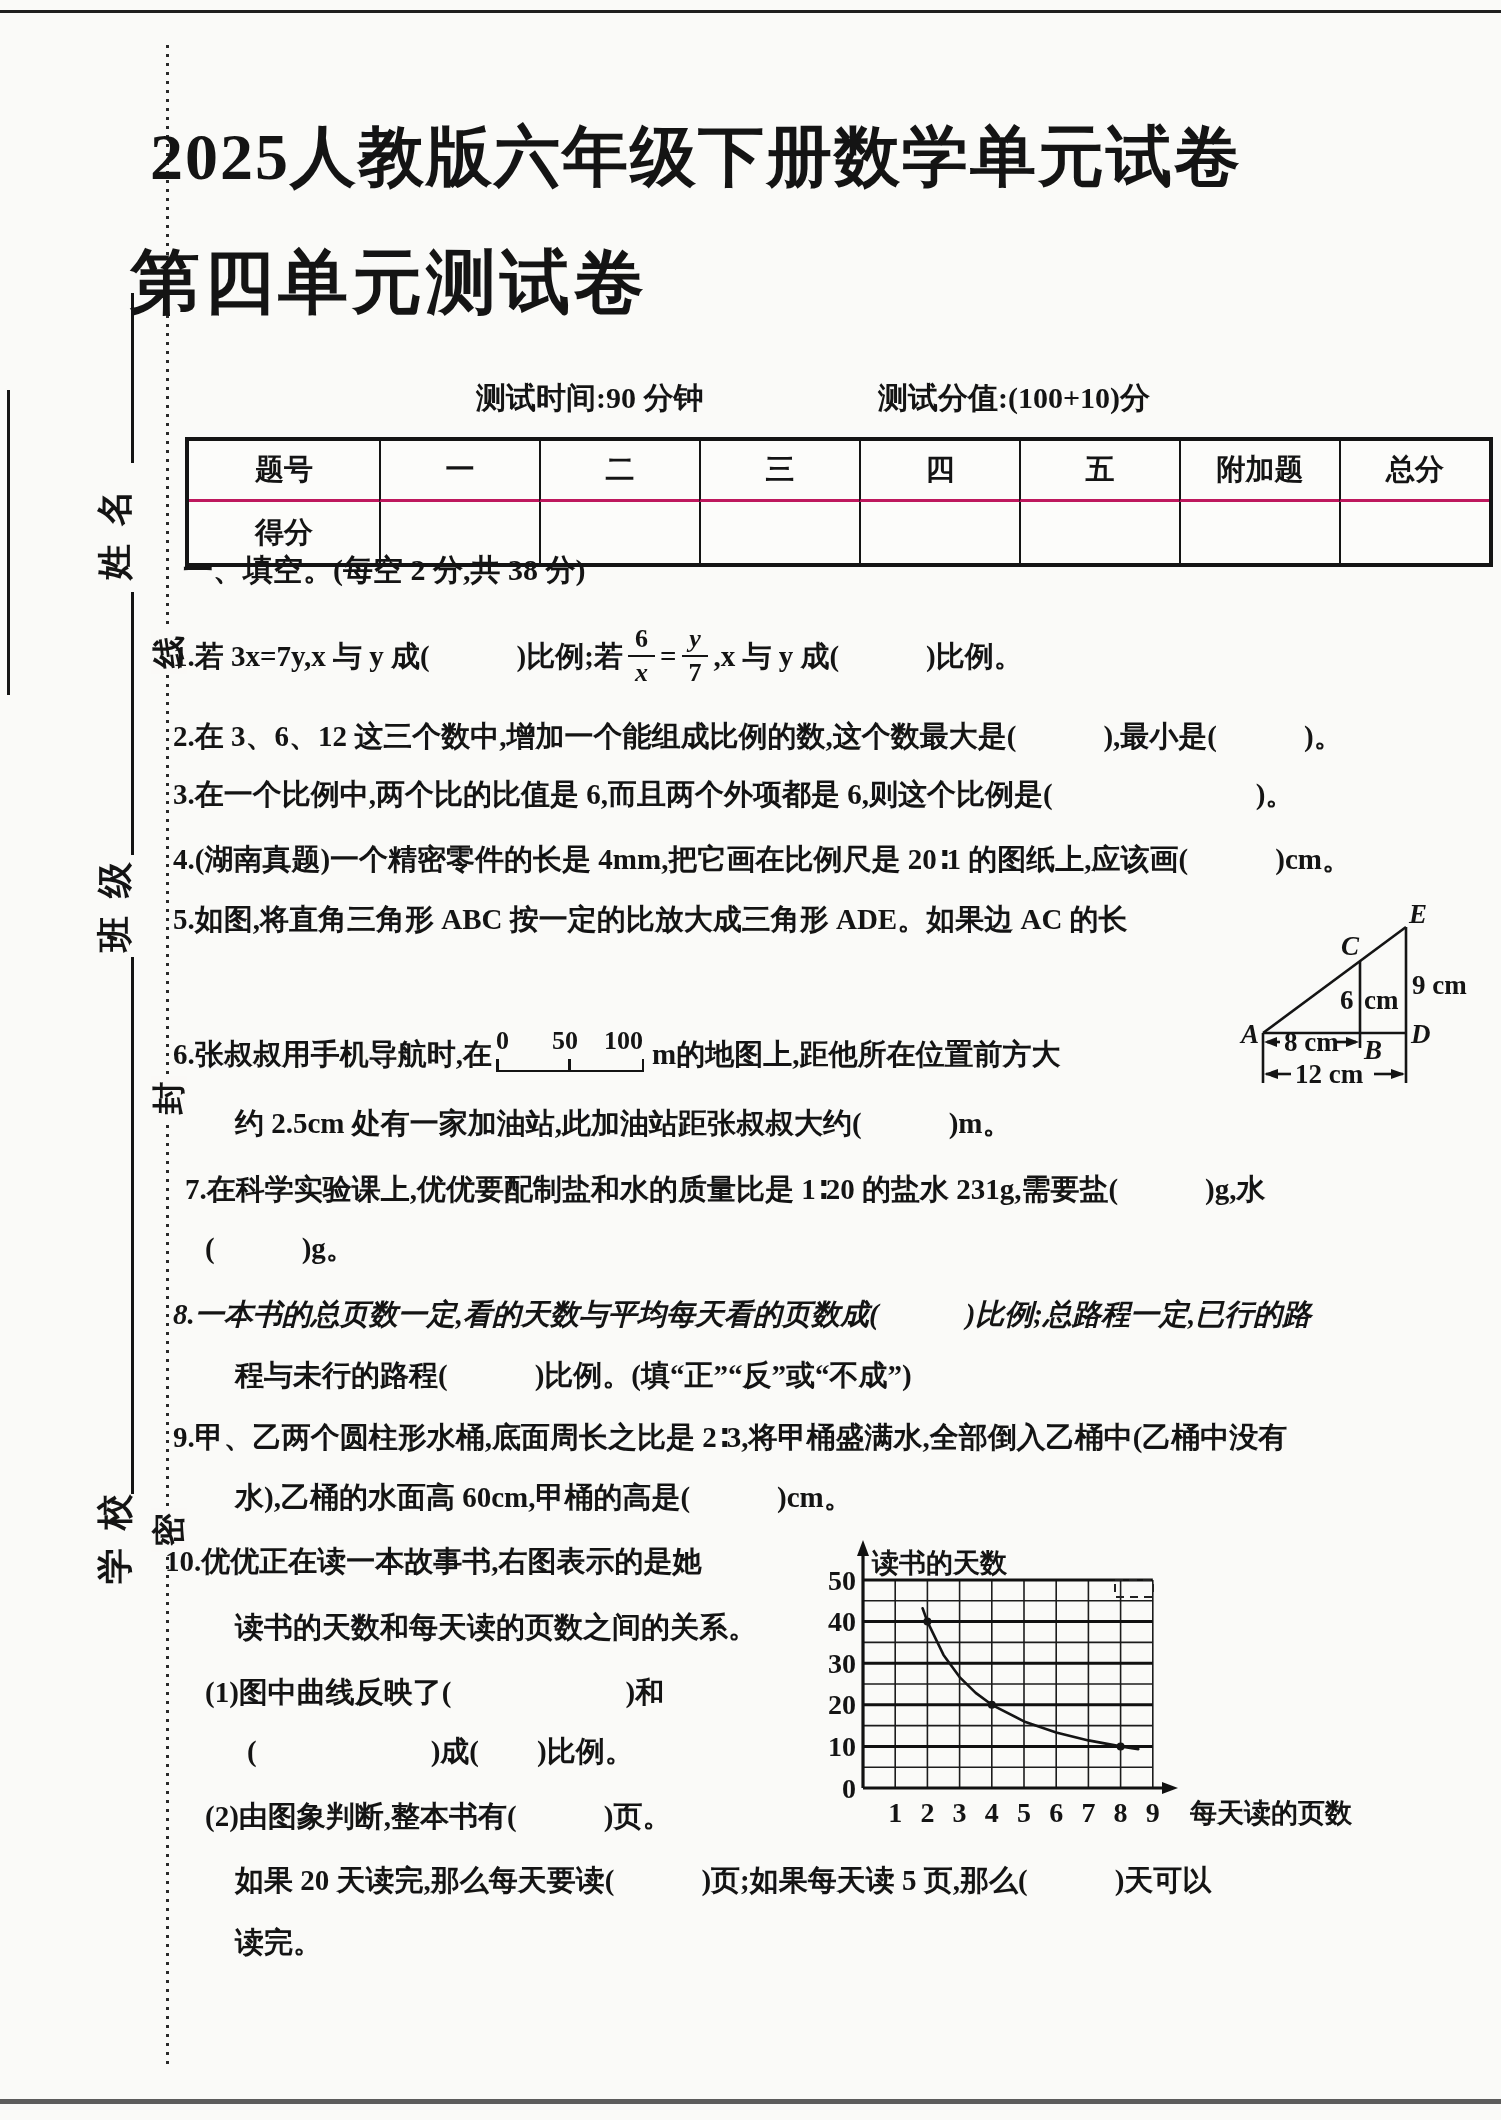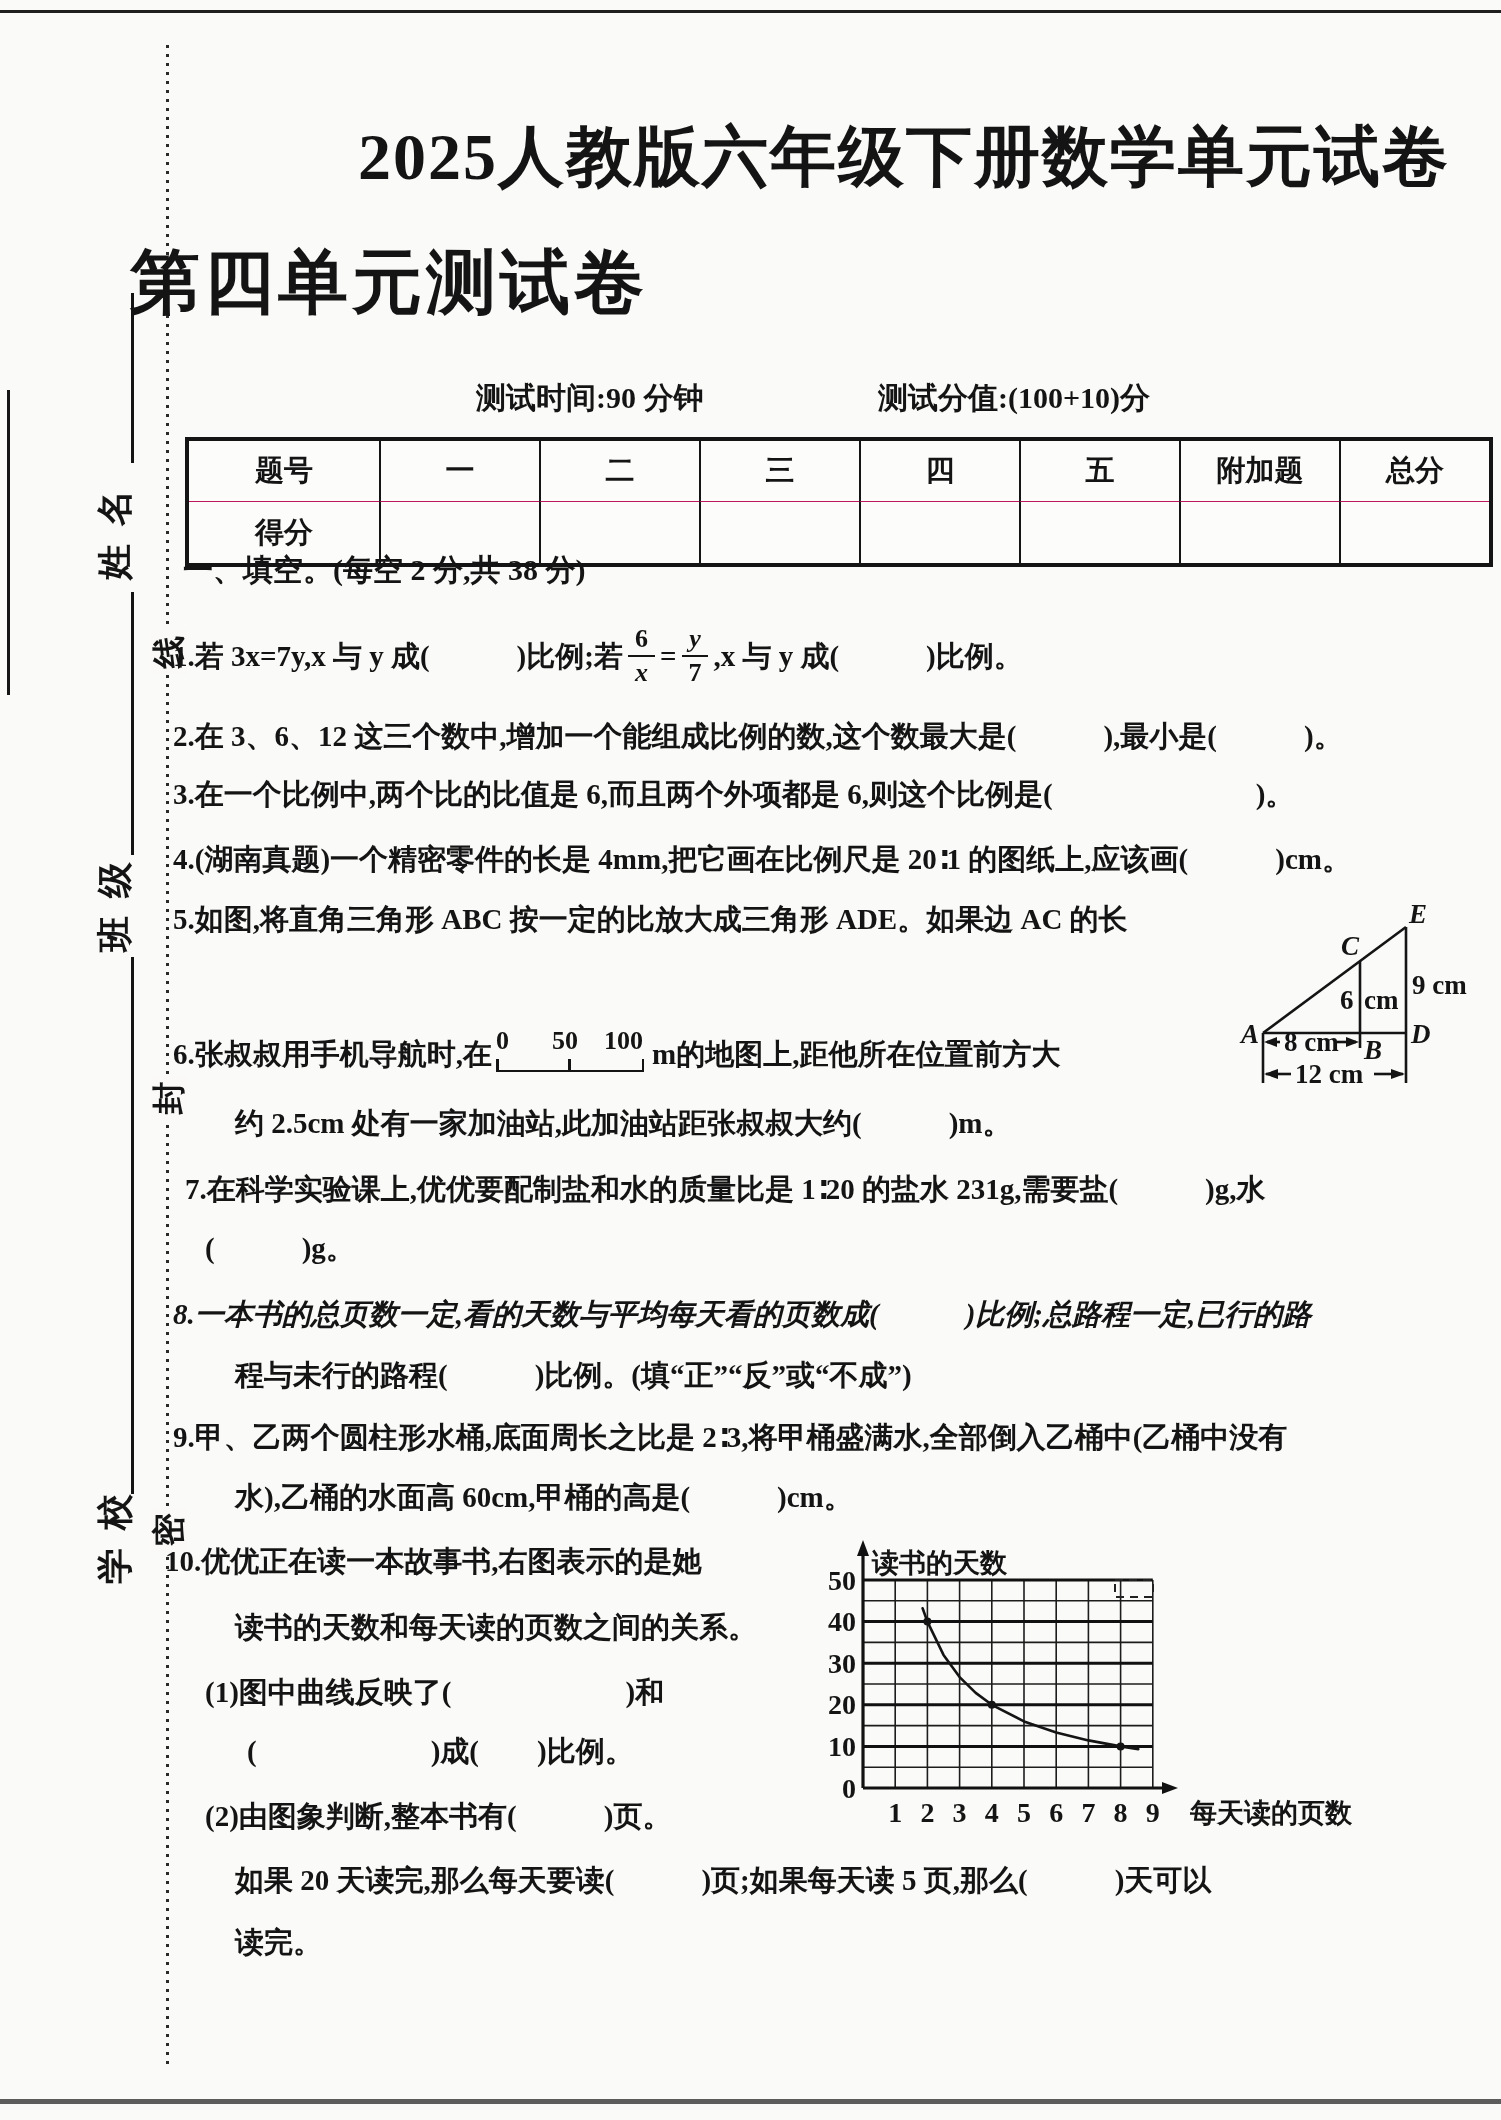--- a/index.html
+++ b/index.html
@@ -20,38 +20,38 @@
   .write-line{left:131px;width:3px;background:#141414;}
   .wl1{top:293px;height:170px;} .wl2{top:592px;height:263px;} .wl3{top:957px;height:537px;}
   .rot{ 
     transform:rotate(-90deg); transform-origin:left top;
     font-weight:bold; white-space:nowrap; text-align:center;
   }
   .side-label{font-size:36px; letter-spacing:18px; height:42px; line-height:42px;}
   .seal-char{font-size:33px; height:36px; line-height:36px; width:40px; letter-spacing:0;
              background:#faf9f7; padding:0 2px;}
   
-  .title1{left:150px;top:112px;width:1300px;text-align:right;
+  .title1{left:150px;top:112px;width:1300px;text-align:left;
           font-size:66px;font-weight:bold;letter-spacing:2px;}
   .title2{left:130px;top:236px;width:1330px;text-align:left;
           font-size:70px;font-weight:bold;letter-spacing:4px;}
   .meta{top:378px;font-size:30px;font-weight:bold;}
   .meta-time{left:476px;} .meta-score{left:878px;}
   
   .score-table{
     left:185px;top:437px;width:1300px;border:4px solid #141414;
     display:grid;grid-template-columns:190px 160px 160px 160px 160px 160px 160px 150px;
     grid-auto-rows:61px;background:#fcfcfa;
   }
   .score-table .cell{
     border-left:2px solid #141414; display:flex;align-items:center;justify-content:center;
     font-size:29px;font-weight:bold;
   }
   .score-table .cell.c0{border-left:none;}
-  .score-table .cell.hdr{border-bottom:1px solid #be185d;}
+  .score-table .cell.hdr{border-bottom:3px solid #be185d;}
   
   .line{position:absolute;font-size:29px;line-height:36px;font-weight:bold;white-space:nowrap;}
   .sec{left:183px;top:552px;font-size:30px;}
   .q1{left:173px;top:610px;height:92px;display:flex;align-items:center;}
   .frac{display:inline-flex;flex-direction:column;align-items:center;margin:0 5px;
         font-size:26px;line-height:1.15;font-weight:bold;}
   .frac .num{border-bottom:2.5px solid #141414;padding:0 7px 1px;}
   .frac .den{padding:1px 7px 0;}
   .q2{left:173px;top:718px;} .q3{left:173px;top:776px;} .q4{left:173px;top:841px;}
   .q5a{left:173px;top:901px;} .q5b{left:235px;top:966px;}

